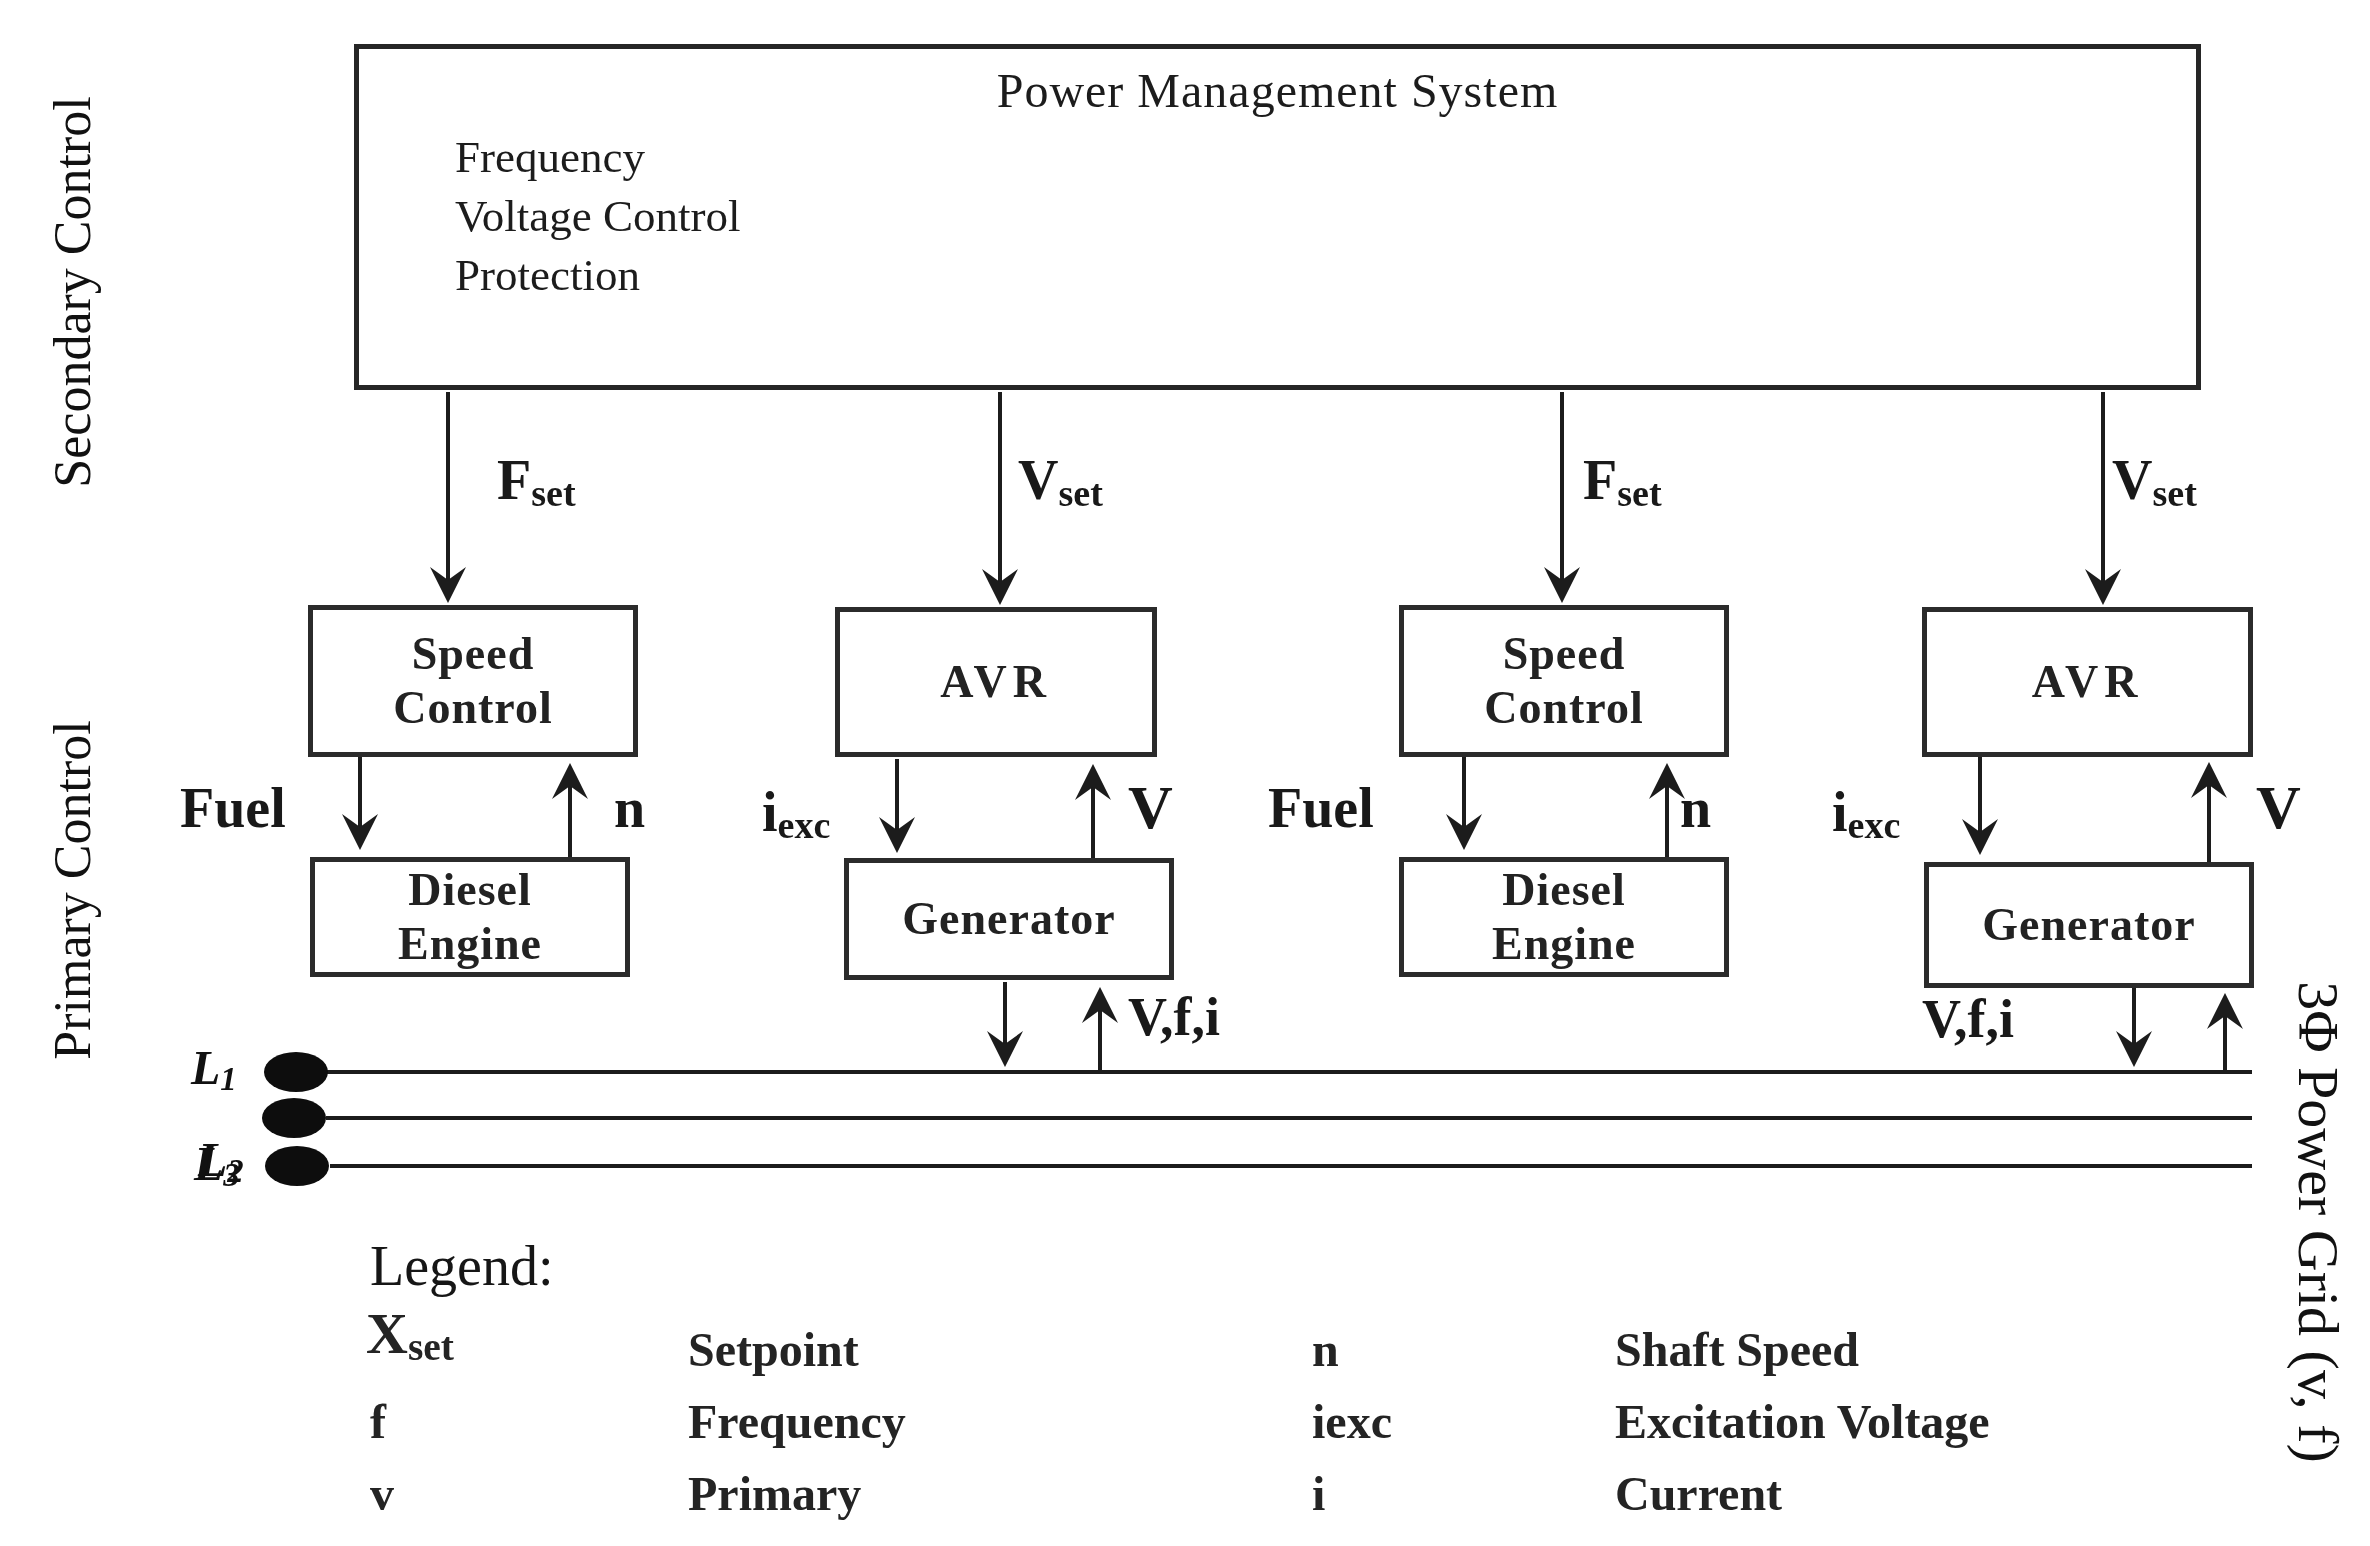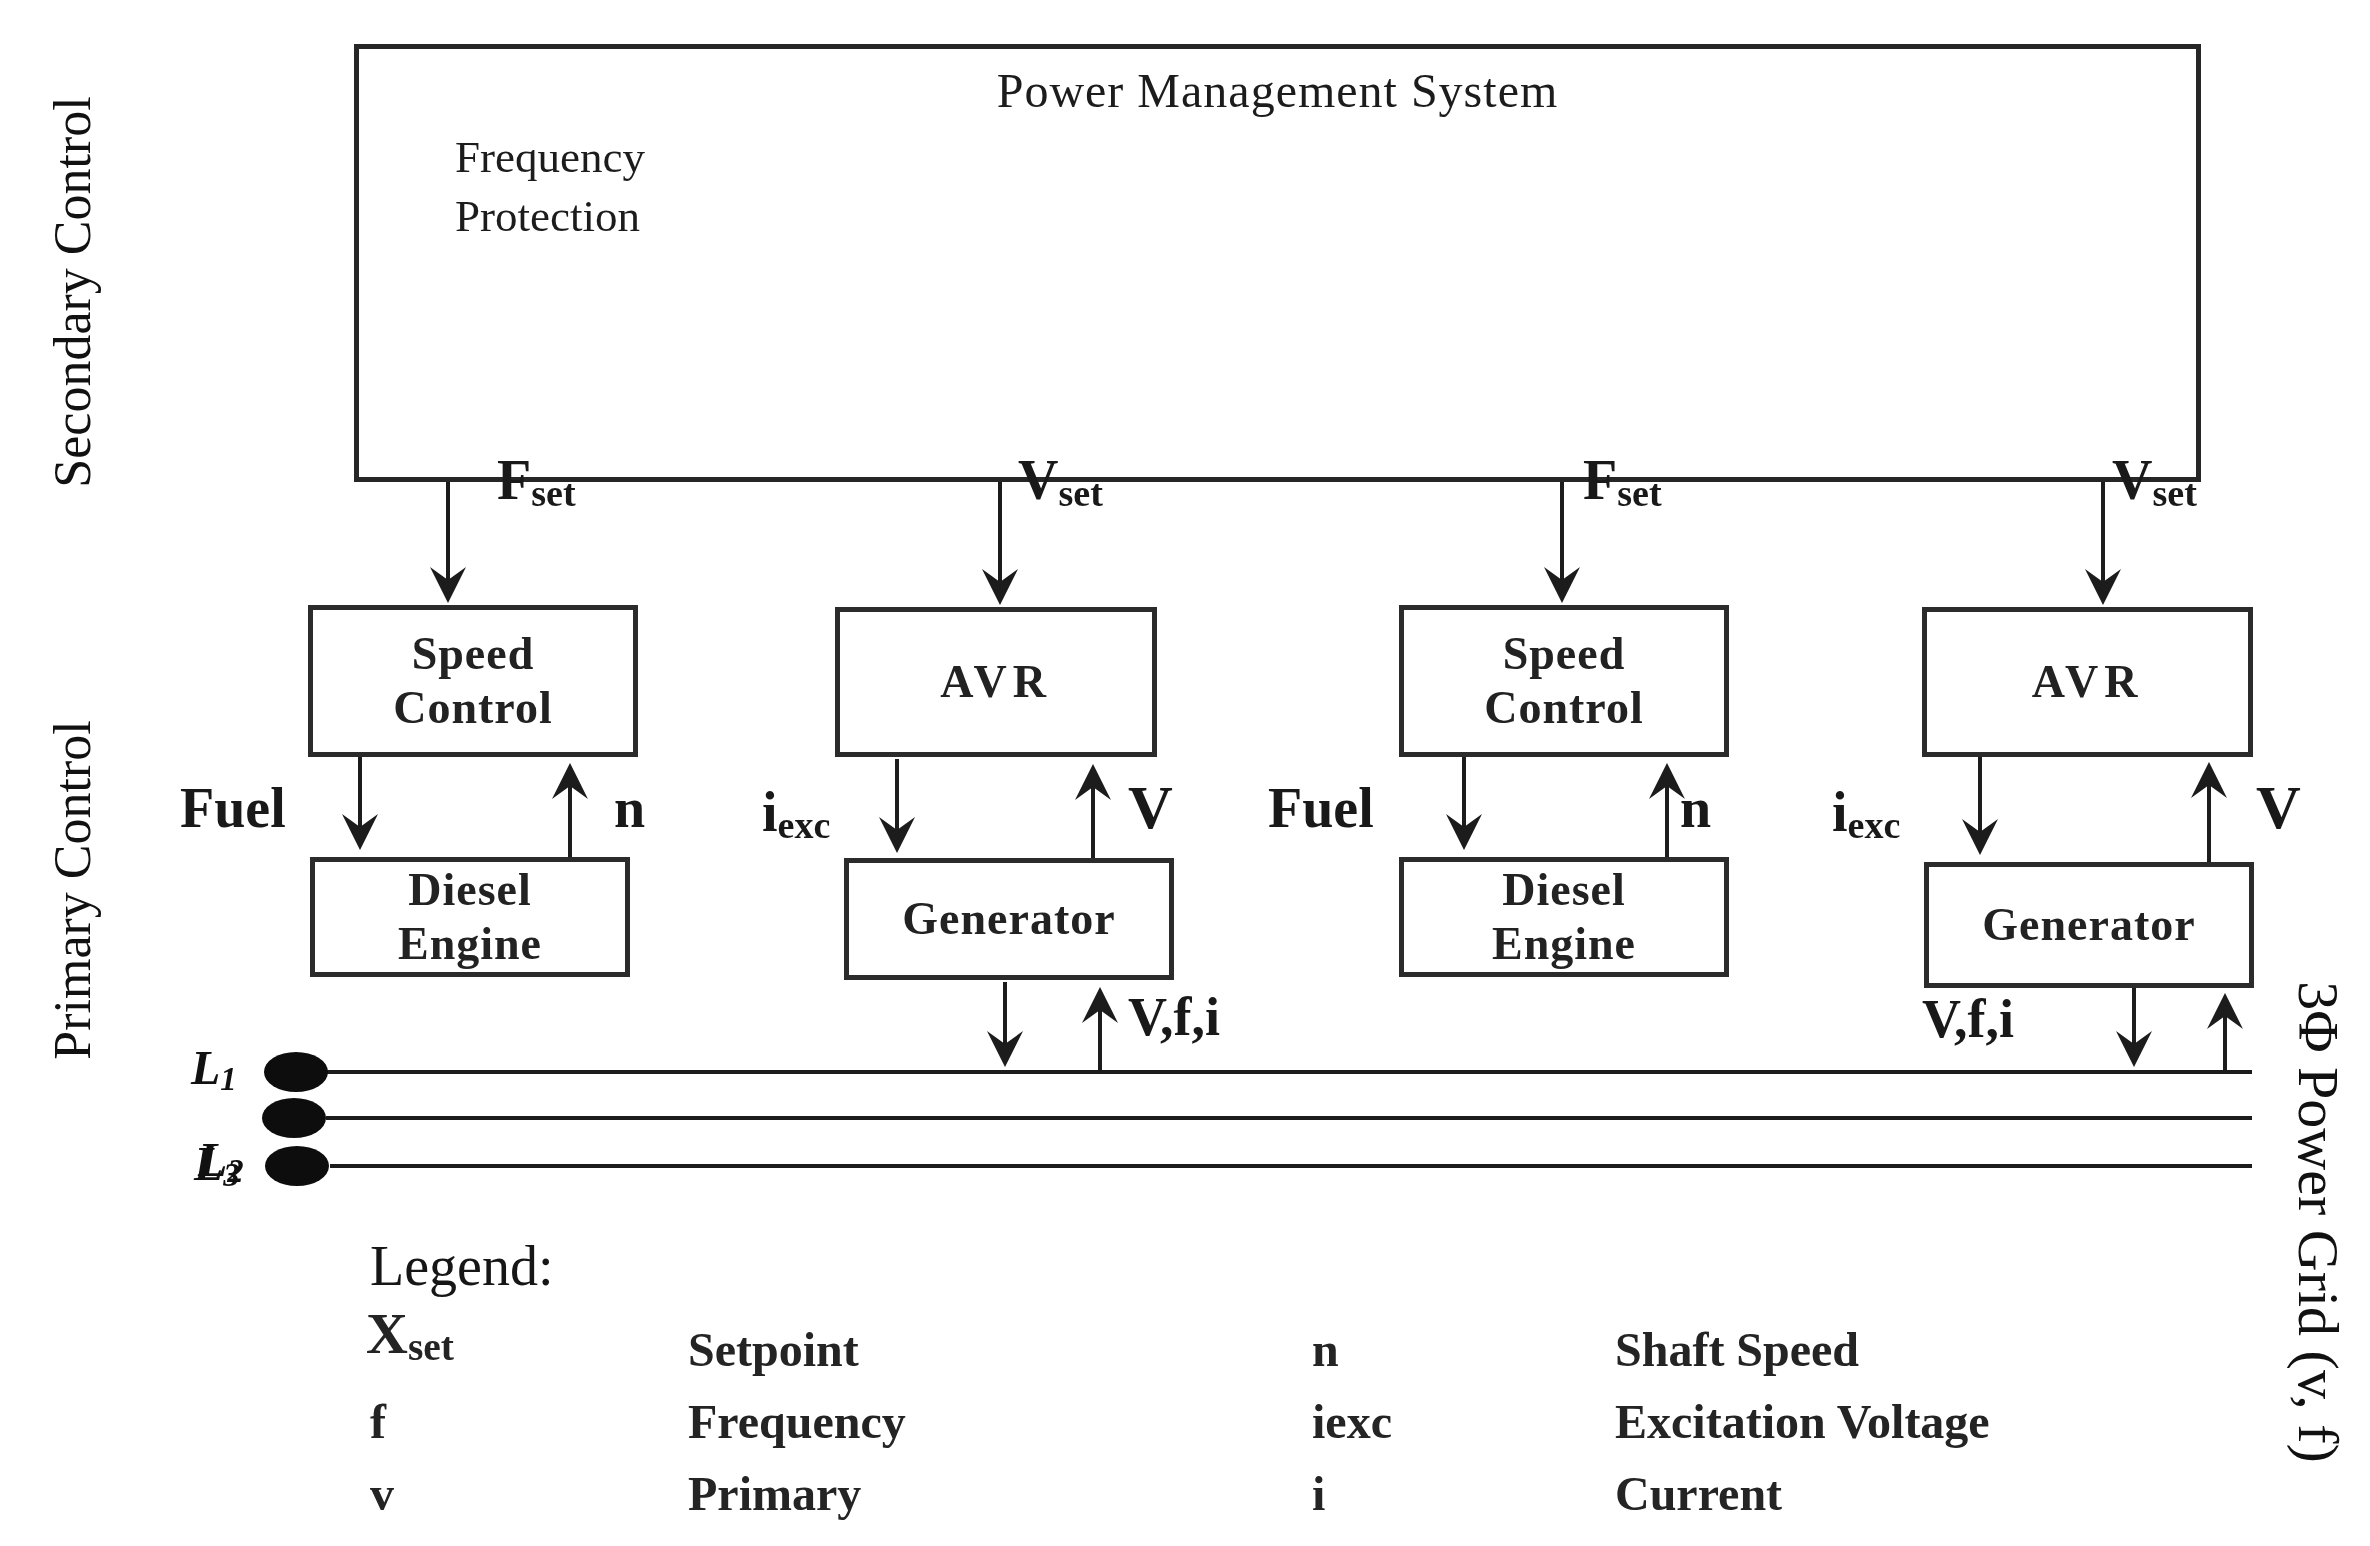--- a/index.html
+++ b/index.html
@@ -23,21 +23,21 @@
   }
   .vlabel-right{
     white-space:nowrap;
     font-size:58px;
     color:#111;
     transform:translate(-50%,-50%) rotate(90deg);
   }
 
   
   .pms{
-    left:354px;top:44px;width:1847px;height:438px;
+    left:354px;top:44px;width:1847px;height:346px;
     border:5px solid #262626;
     box-sizing:border-box;
     background:#fff;
   }
   .pms-title{
     text-align:center;
     font-size:48px;
     padding-top:14px;
     letter-spacing:1px;
   }
@@ -138,20 +138,21 @@
   </svg>
 
   <div class="abs vlabel" style="left:72px;top:292px;">Secondary Control</div>
   <div class="abs vlabel" style="left:72px;top:890px;">Primary Control</div>
   <div class="abs vlabel-right" style="left:2318px;top:1222px;">3Φ Power Grid (v, f)</div>
 
   <div class="abs pms">
     <div class="pms-title">Power Management System</div>
     <div class="pms-fns">
       <div>Frequency</div>
+      <div>Voltage Control</div>
       <div>Protection</div>
     </div>
   </div>
 
   <div class="abs block" style="left:308px;top:605px;width:330px;height:152px;">
     <span style="width:220px;">Speed Control</span>
   </div>
   <div class="abs block" style="left:835px;top:607px;width:322px;height:150px;">
     <span class="avr-text">AVR</span>
   </div>

